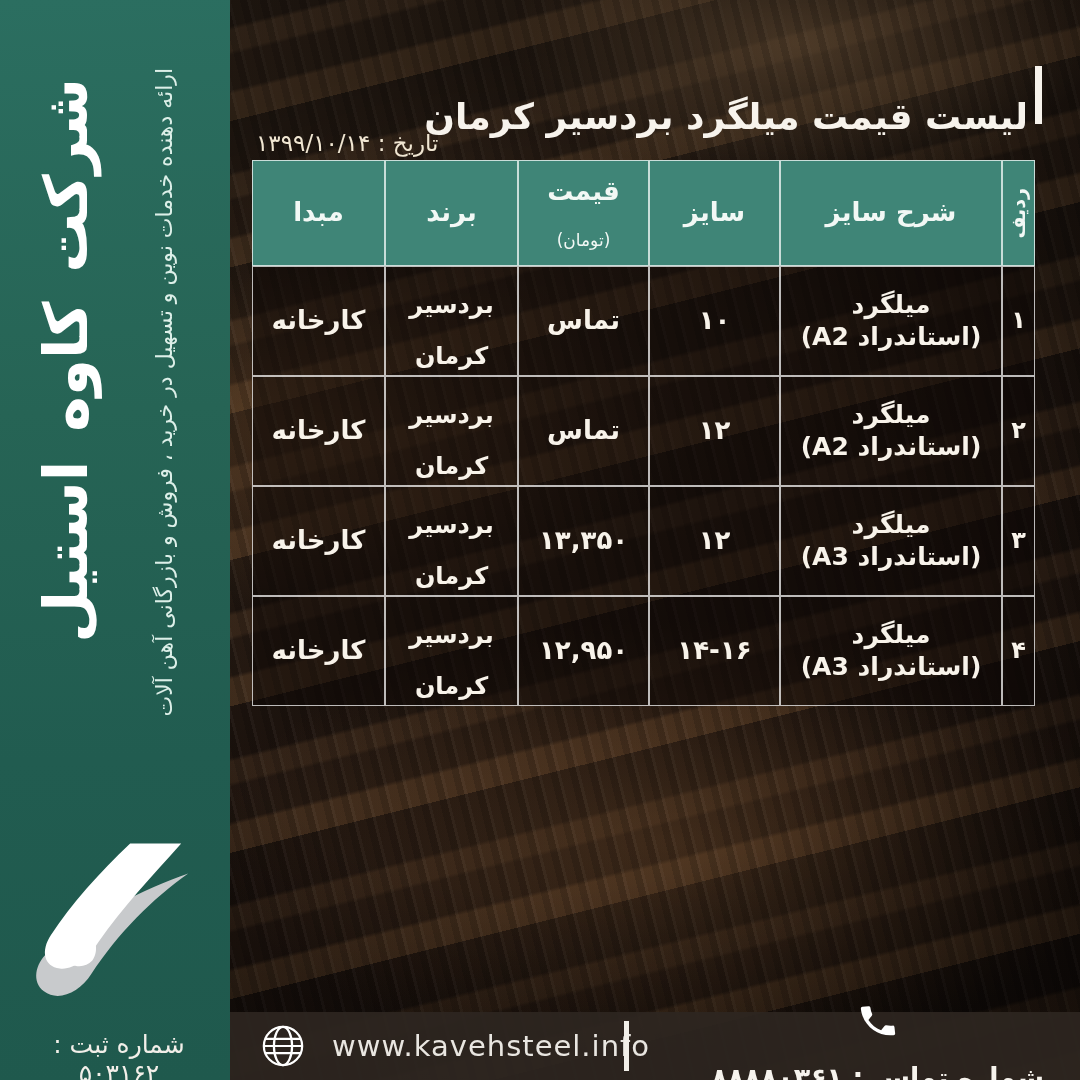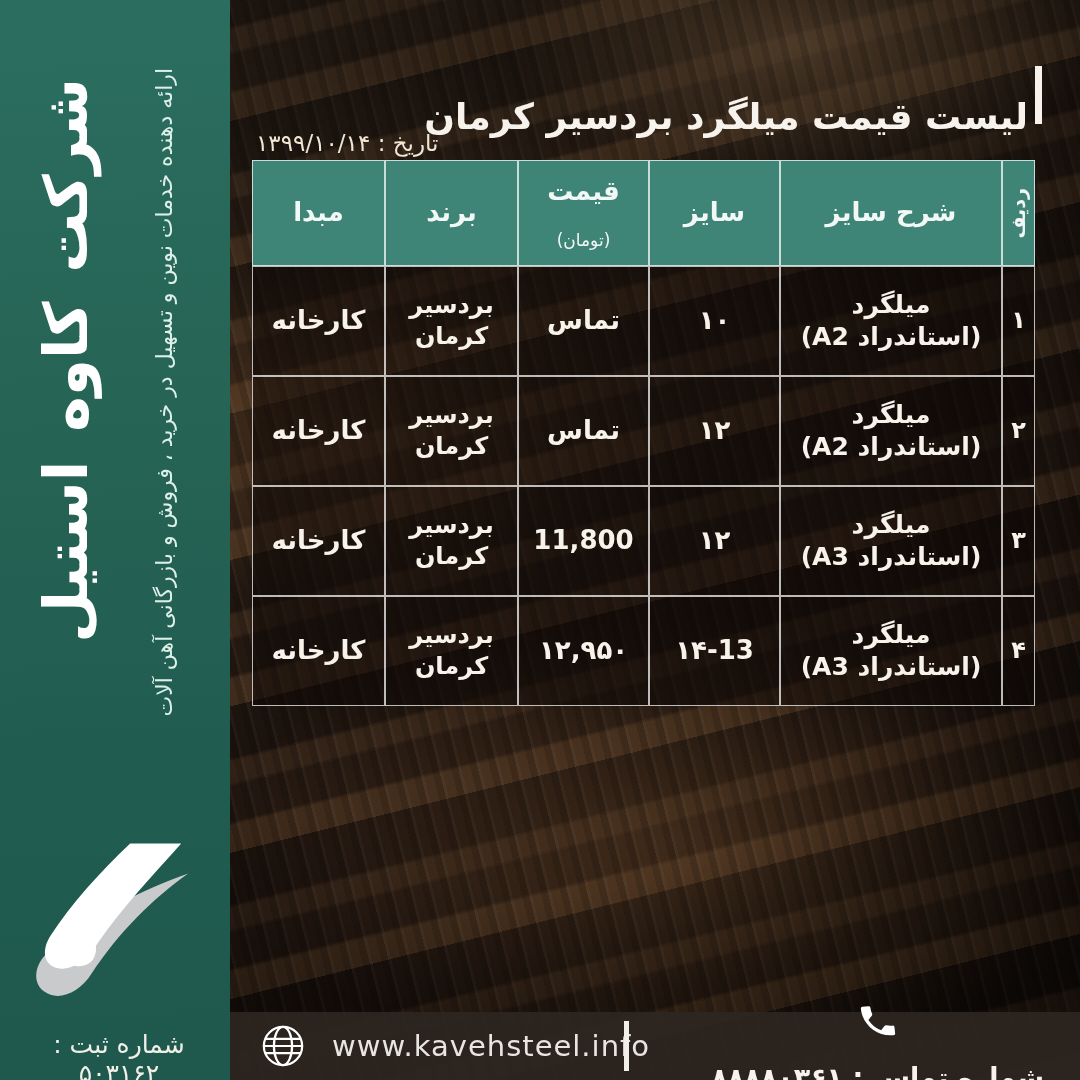--- a/index.html
+++ b/index.html
@@ -66,21 +66,21 @@
   .cell{
     border:1px solid rgba(255,255,255,.72);
     display:flex;flex-direction:column;align-items:center;justify-content:center;
     text-align:center;color:#f8f3ea;line-height:1.3;
   }
   .th{background:#3f8577;font-weight:bold;font-size:26px;color:#f2f8f5;}
   .td{background:rgba(13,8,5,.54);font-weight:bold;font-size:26px;}
   .rot{transform:rotate(-90deg);font-size:19px;white-space:nowrap;}
   .unit{font-size:17px;font-weight:normal;margin-top:20px;}
   .d1,.d2{display:block;font-size:25px;}
-  .c-brand span{display:block;font-size:24px;}
+  .c-brand span{display:block;font-size:24px;margin-top:20px;}
   .c-row{font-size:24px;}
   
   .footer{
     position:absolute;left:230px;top:1012px;width:850px;height:68px;
     background:rgba(46,38,33,.92);
     display:flex;align-items:center;padding:0 36px 0 30px;box-sizing:border-box;
   }
   .site{display:flex;align-items:center;gap:26px;width:350px;}
   .site-url{font-size:29px;color:#e9e6e1;letter-spacing:1px;}
   .footer-divider{width:5px;height:50px;background:#f2efe9;margin-left:14px;}
@@ -162,35 +162,35 @@
 
     <div class="cell td c-row">۳</div>
     <div class="cell td">
       <span class="d1">میلگرد</span>
       <span class="d2" dir="ltr">(A3 استاندراد)</span>
     </div>
     <div class="cell td">
       <span dir="ltr">۱۲</span>
     </div>
     <div class="cell td">
-      <span dir="ltr">11,800</span>
+      <span dir="ltr">۱۳,۳۵۰</span>
     </div>
     <div class="cell td c-brand">
       <span>بردسیر</span>
       <span>کرمان</span>
     </div>
     <div class="cell td">کارخانه</div>
 
     <div class="cell td c-row">۴</div>
     <div class="cell td">
       <span class="d1">میلگرد</span>
       <span class="d2" dir="ltr">(A3 استاندراد)</span>
     </div>
     <div class="cell td">
-      <span dir="ltr">۱۴-13</span>
+      <span dir="ltr">۱۴-۱۶</span>
     </div>
     <div class="cell td">
       <span dir="ltr">۱۲,۹۵۰</span>
     </div>
     <div class="cell td c-brand">
       <span>بردسیر</span>
       <span>کرمان</span>
     </div>
     <div class="cell td">کارخانه</div>
   </section>

